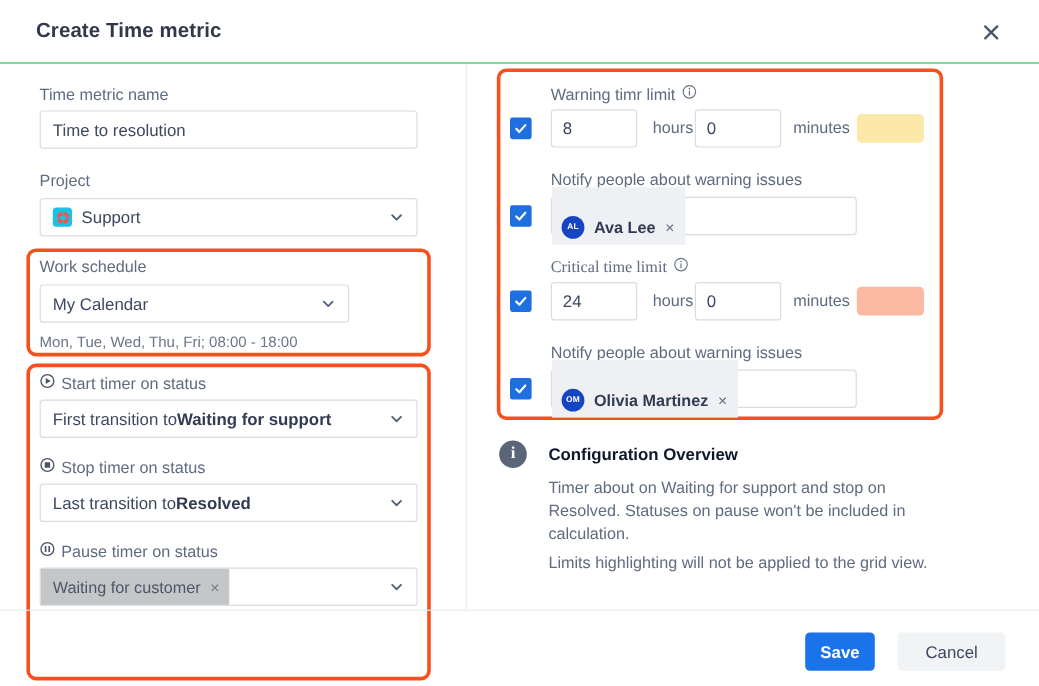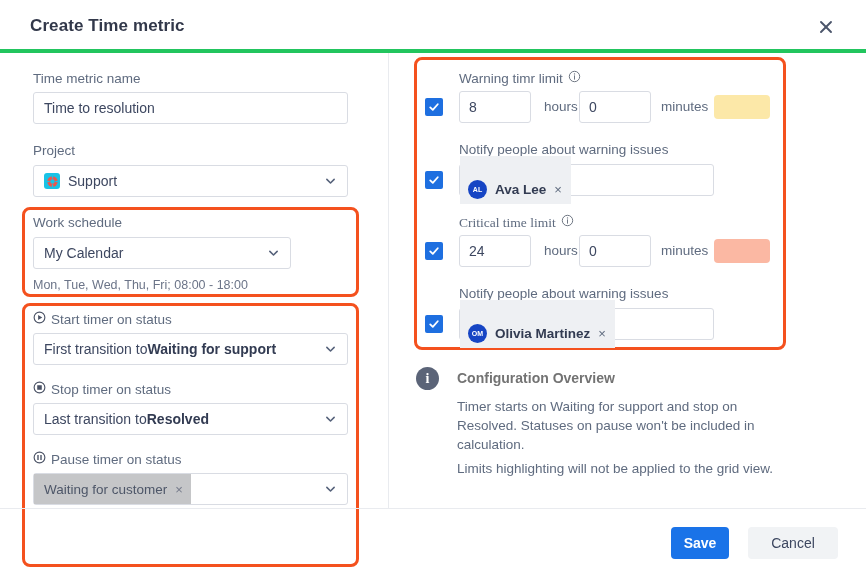--- a/index.html
+++ b/index.html
@@ -24,21 +24,21 @@
     box-sizing: border-box;
     overflow: hidden;
   }
 
   
   .dialog-header {
     position: absolute;
     left: 0; top: 0;
     width: 866px;
     height: 53px;
-    border-bottom: 4px solid #22c55e;
+    border-bottom: 1px solid #22c55e;
     box-sizing: border-box;
   }
   .dialog-title {
     position: absolute;
     left: 30px; top: 16px;
     font-size: 17px;
     font-weight: bold;
     color: #32384a;
     letter-spacing: 0.1px;
   }
@@ -271,21 +271,21 @@
     display: flex;
     align-items: center;
     justify-content: center;
     font-family: "Liberation Serif", serif;
   }
   .cfg-title {
     position: absolute;
     left: 68px; top: 317px;
     font-size: 14px;
     font-weight: bold;
-    color: #737373;
+    color: #0f172a;
   }
   .cfg-p1 {
     position: absolute;
     left: 68px; top: 344px;
     width: 300px;
     font-size: 13.5px;
     line-height: 19px;
     color: #5f6b7f;
   }
   .cfg-p2 {
@@ -517,21 +517,21 @@
     <div class="people-field" style="left:70px; top:255px; width:255px;">
       <span class="person-chip">
         <span class="avatar">OM</span>
         <span class="person-name">Olivia Martinez</span>
         <span class="person-x">×</span>
       </span>
     </div>
 
     <div class="cfg-icon">i</div>
     <div class="cfg-title">Configuration Overview</div>
-    <div class="cfg-p1">Timer starts on Waiting for support and stop on Resolved. Statuses on pause won't be included in calculation.</div>
+    <div class="cfg-p1">Timer about on Waiting for support and stop on Resolved. Statuses on pause won't be included in calculation.</div>
     <div class="cfg-p2">Limits highlighting will not be applied to the grid view.</div>
   </div>
 
   <div class="dialog-footer">
     <div class="btn btn-save">Save</div>
     <div class="btn btn-cancel">Cancel</div>
   </div>
 
 </div>
 

